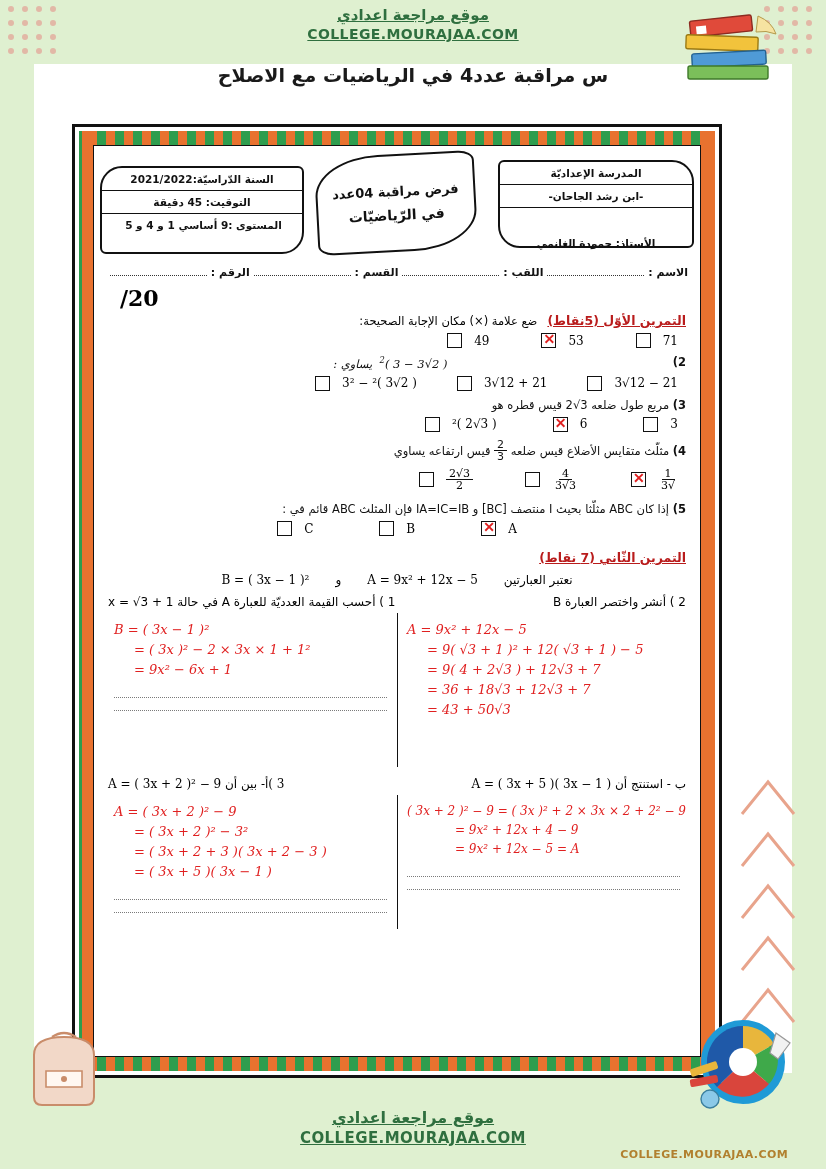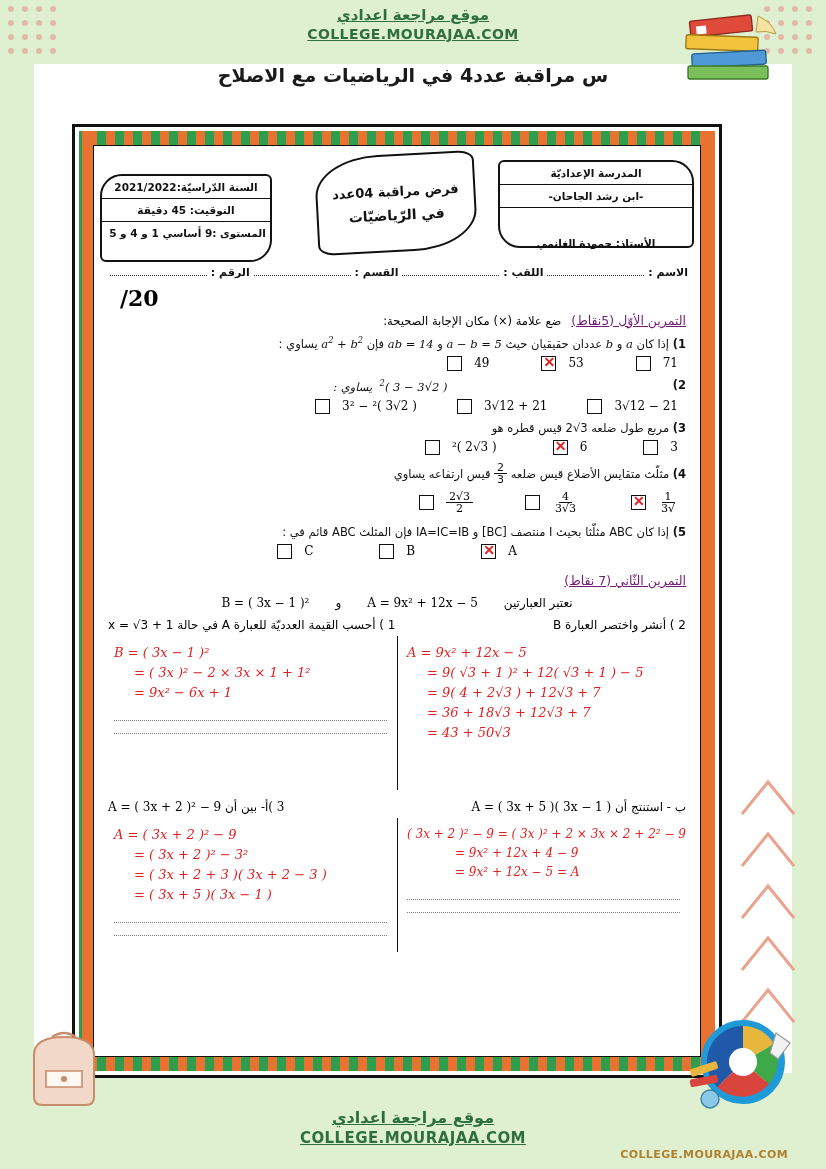--- a/index.html
+++ b/index.html
@@ -205,22 +205,22 @@
     border: 2px solid #111;
     border-radius: 4px;
     direction: rtl;
     font-size: 10.5px;
     font-weight: bold;
     text-align: center;
     color: #111;
     background: #fff;
   }
   .hbox.left {
-    left: 0; top: 20px;
-    width: 172px; height: 88px;
+    left: 0; top: 12px;
+    width: 204px; height: 88px;
     border-radius: 22px 6px 22px 6px;
     text-align: center;
   }
   .hbox.left .row {
     border-bottom: 1.5px solid #111;
     padding: 5px 4px;
   }
   .hbox.left .row:last-child { border-bottom: none; padding-left: 7px; }
   .hbox.mid {
     left: 216px; top: 0;
@@ -273,23 +273,23 @@
   .ex-head {
     direction: rtl;
     margin: 2px 14px 0 14px;
     font-size: 12.5px;
     font-weight: bold;
     display: flex;
     gap: 10px;
     align-items: baseline;
   }
   .ex-head .title {
-    color: #701a75;
+    color: #b91c1c;
     text-decoration: underline;
-    font-weight: normal;
+    font-weight: bold;
   }
   .ex-head .sub { font-weight: normal; font-size: 11.5px; }
 
   .q {
     direction: rtl;
     margin: 7px 14px 0 14px;
     font-size: 11.5px;
     color: #111;
   }
   .q .num { font-weight: bold; }
@@ -476,26 +476,20 @@
       <div class="dots-fill"></div>
     </div>
 
     <div class="score">/20</div>
 
     <div class="ex-head">
       <span class="title">التمرين الأوّل (5نقاط)</span>
       <span class="sub">ضع علامة (×) مكان الإجابة الصحيحة:</span>
     </div>
 
-    <div class="q">
-      <span class="num">1)</span>
-      إذا كان <span class="mth">a</span> و <span class="mth">b</span> عددان حقيقيان حيث
-      <span class="mth">a − b = 5</span> و <span class="mth">ab = 14</span> فإن
-      <span class="mth">a<sup>2</sup> + b<sup>2</sup></span> يساوي :
-    </div>
     <div class="opts">
       <div class="opt">
         <span>71</span>
         <span class="cb"></span>
       </div>
       <div class="opt">
         <span>53</span>
         <span class="cb x"></span>
       </div>
       <div class="opt">

